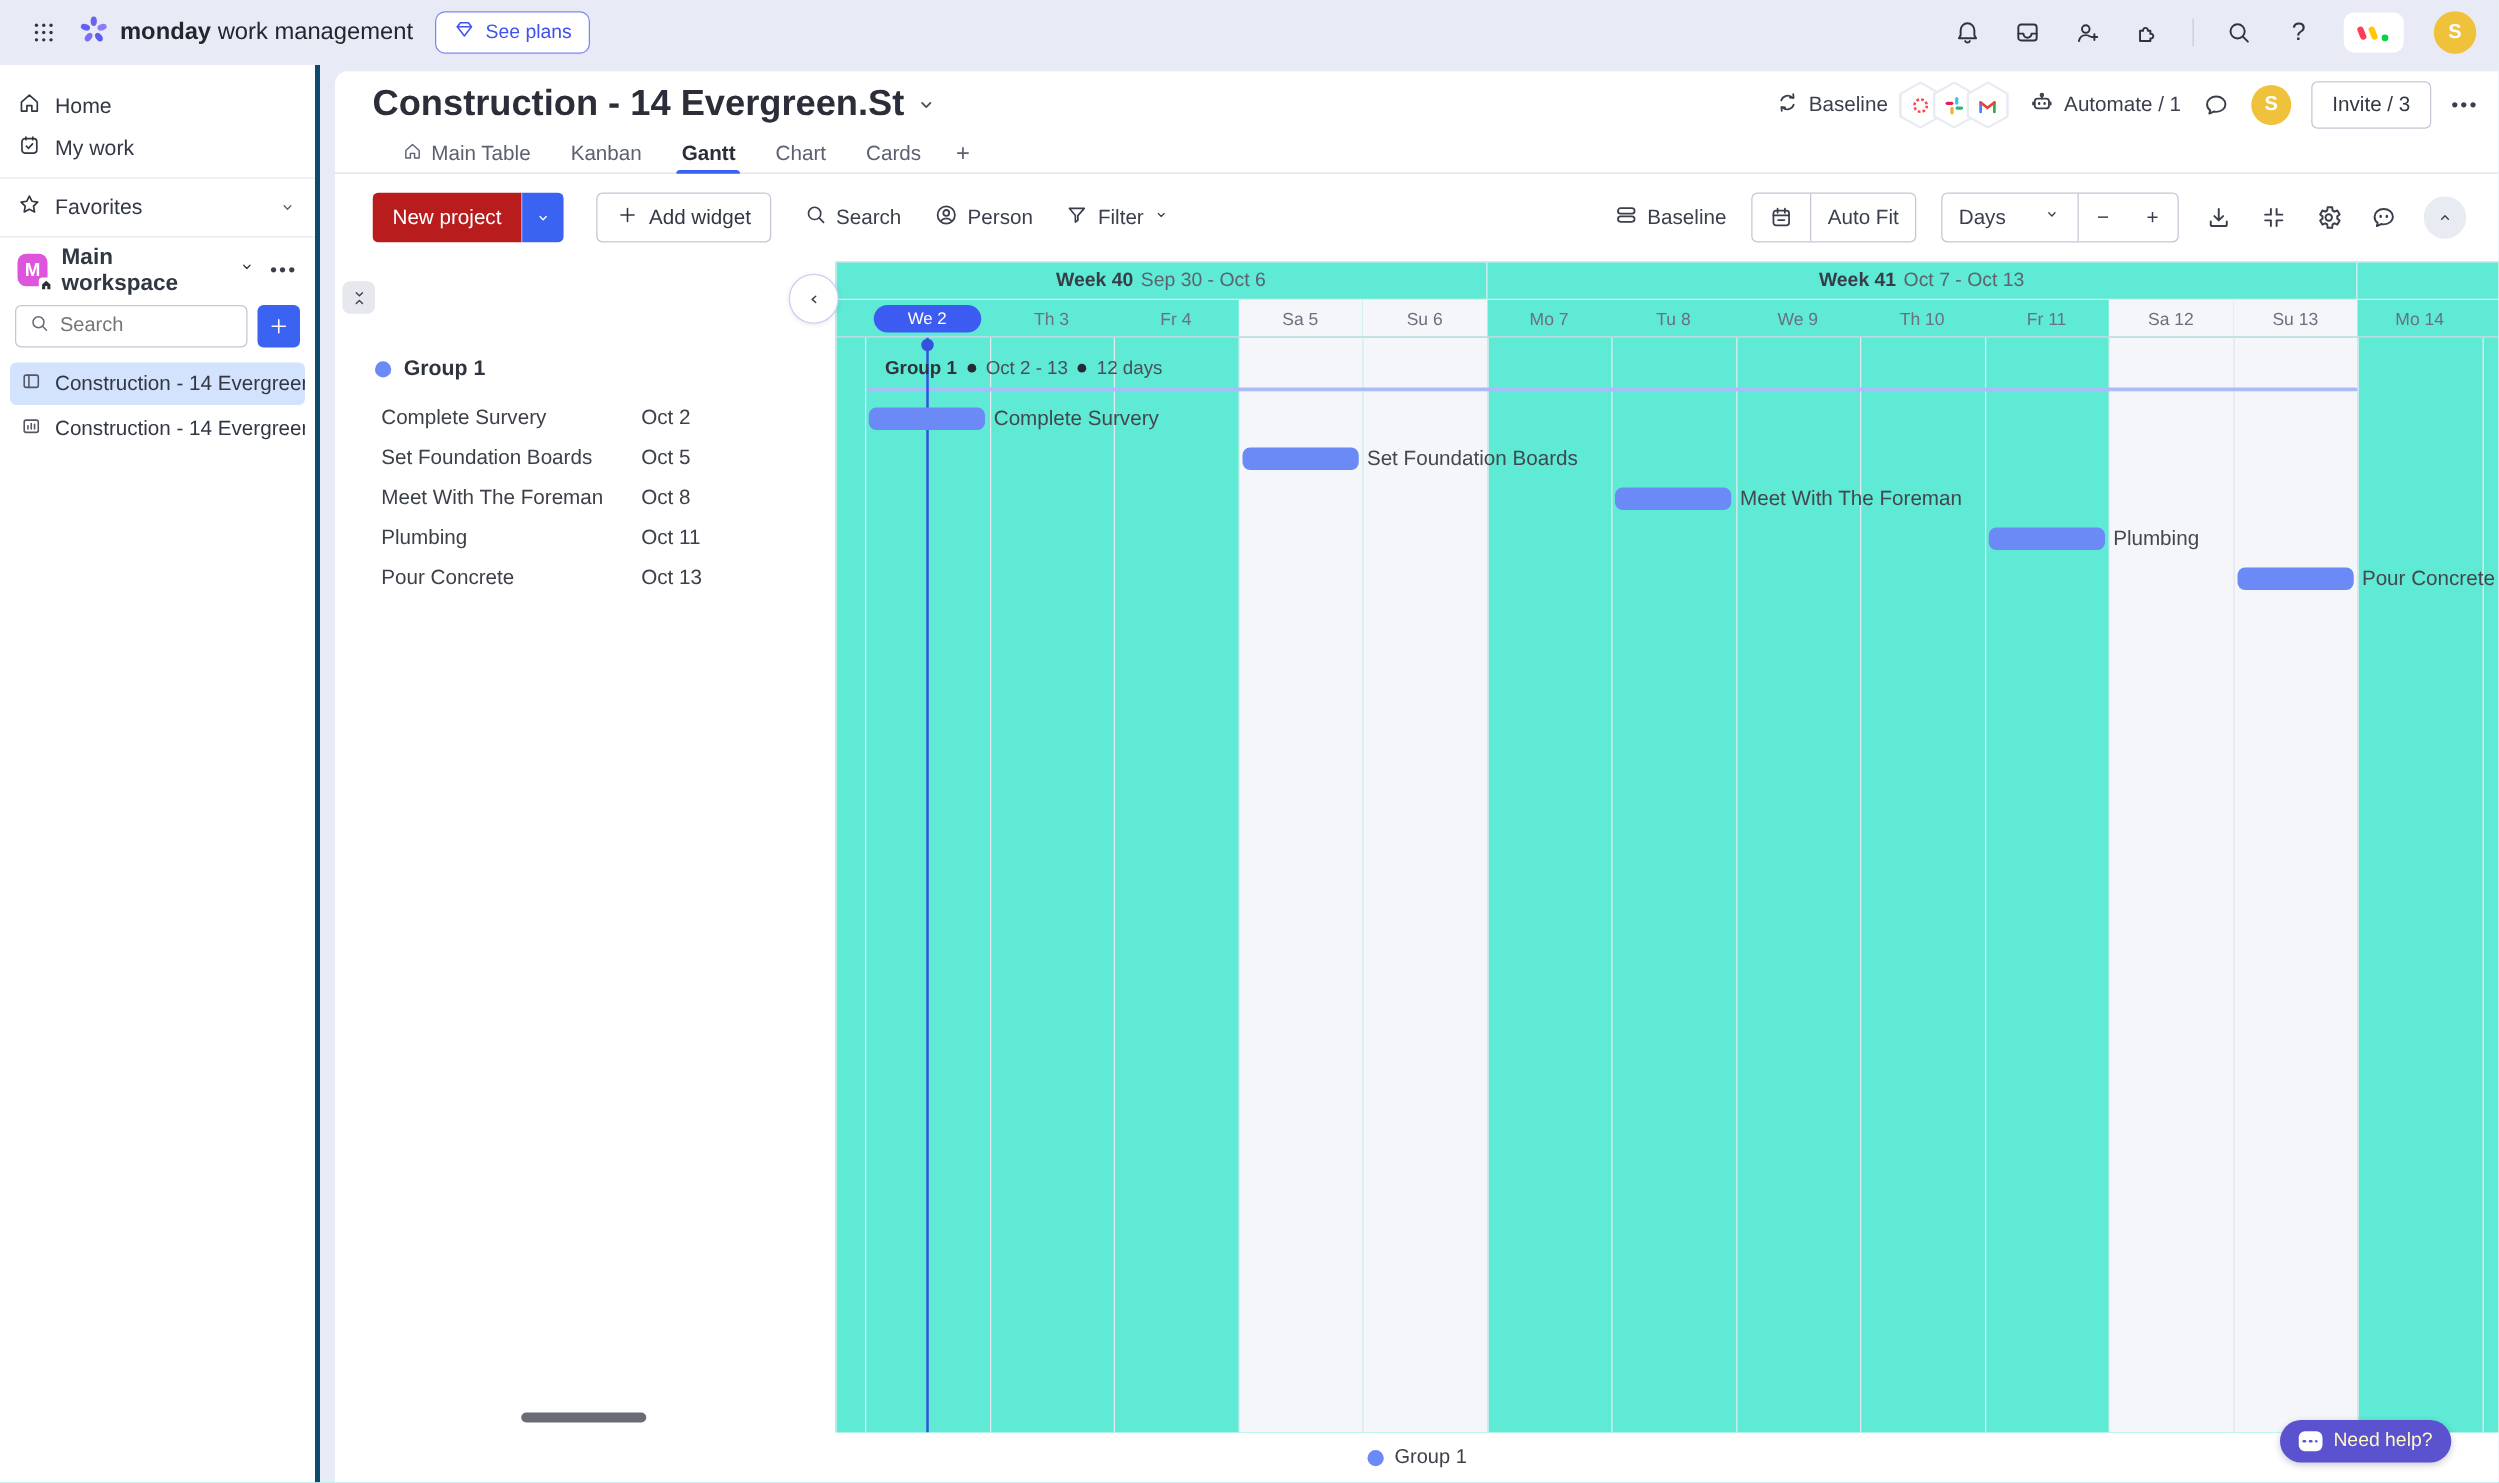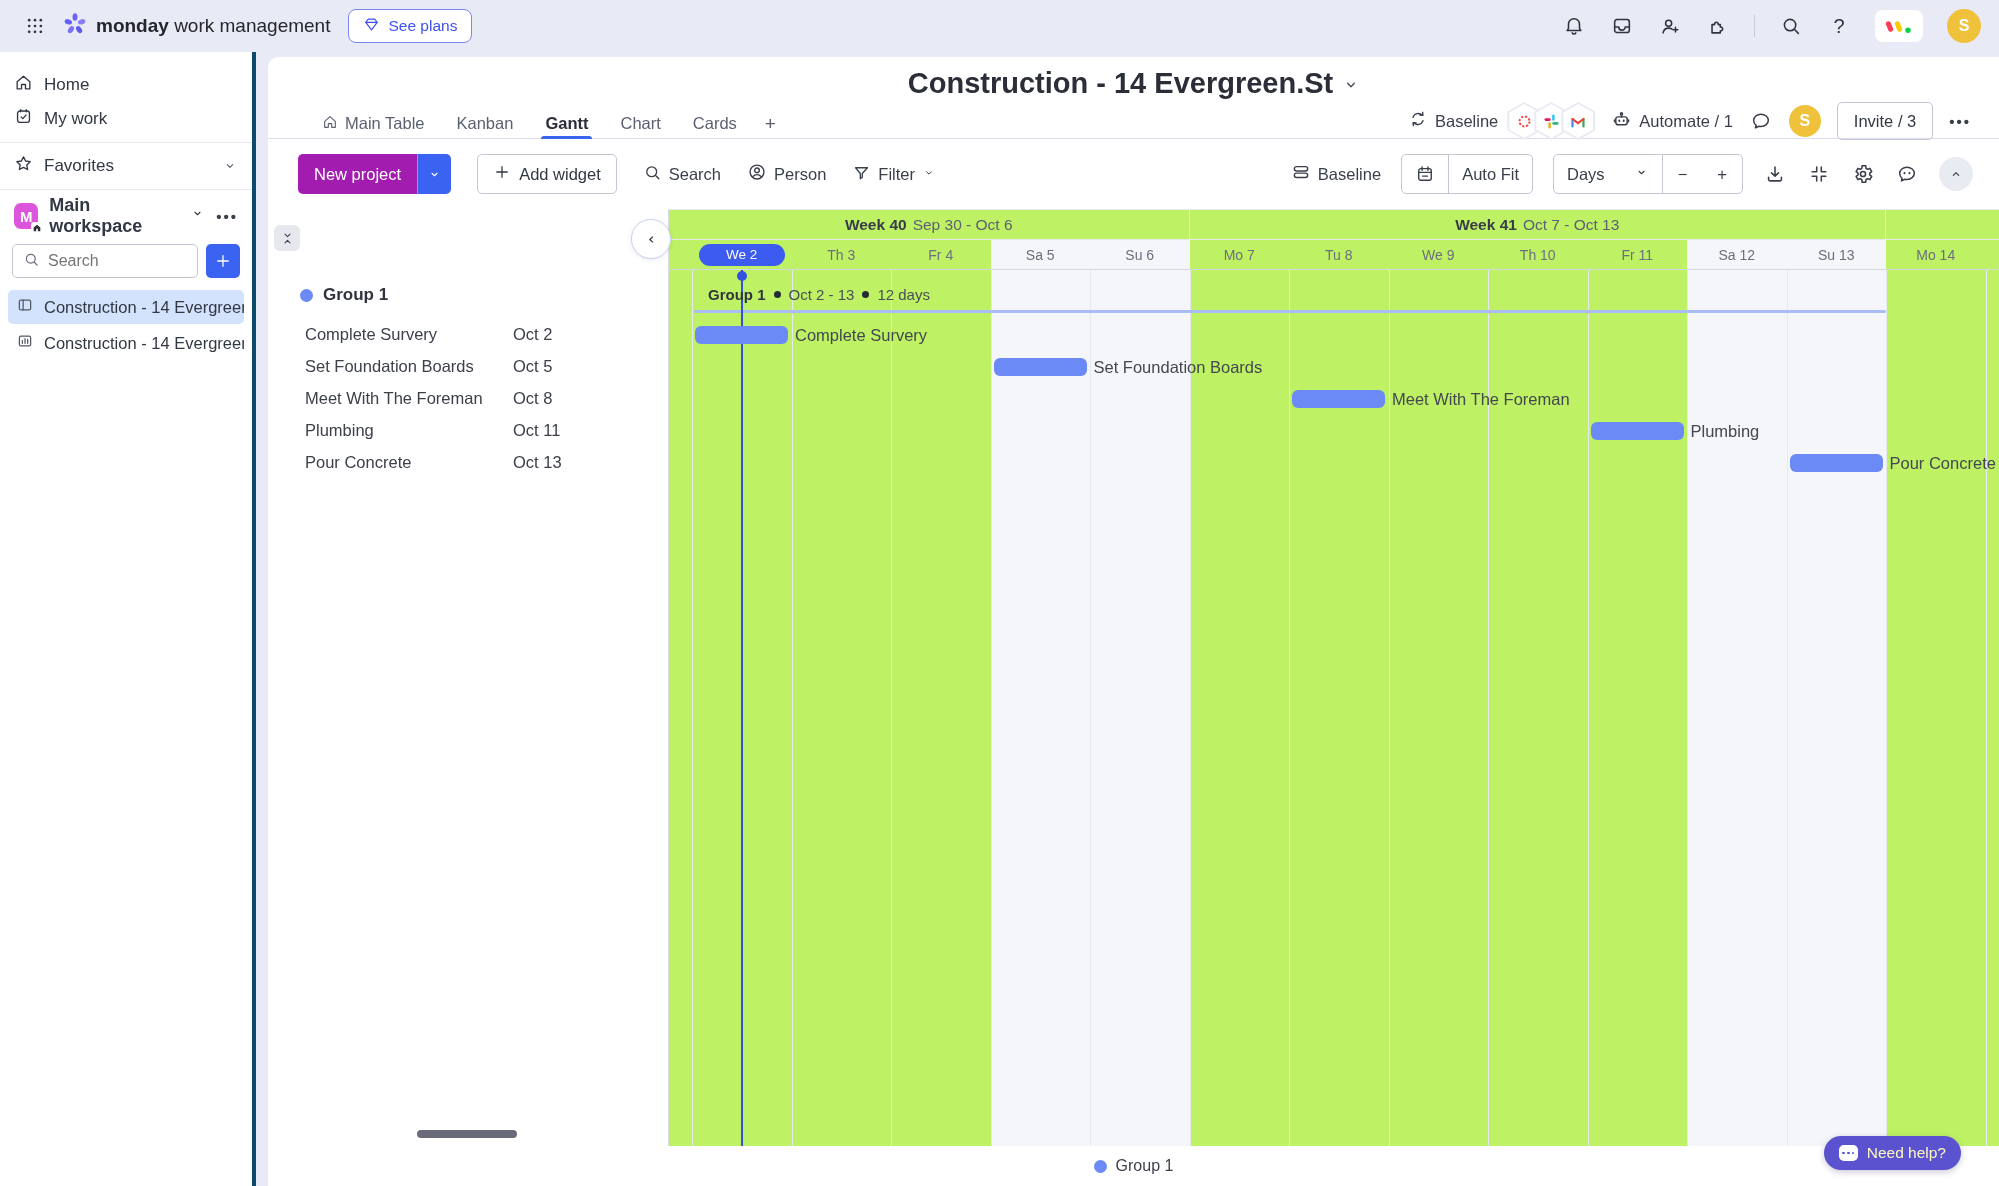--- a/index.html
+++ b/index.html
@@ -34,40 +34,40 @@
   .search-row { display:flex; align-items:center; gap:8px; padding:8px 12px 10px 12px; }
   .search-box { flex:1; display:flex; align-items:center; gap:8px; height:34px; border:1px solid #c3c6d4; border-radius:5px; padding:0 10px; color:#676b7a; }
   .search-box input { border:none; outline:none; font-size:16px; width:100%; color:#323843; background:transparent; font-family:inherit; }
   .add-board-btn { width:34px; height:34px; border-radius:5px; background:#3b63f2; color:#fff; display:flex; align-items:center; justify-content:center; flex:0 0 auto; }
   .board-item { display:flex; align-items:center; gap:10px; height:34px; margin:2px 8px; padding:0 8px; border-radius:5px; font-size:16.5px; color:#323843; width:calc(100% - 16px); text-align:left; white-space:nowrap; overflow:hidden; }
   .board-item.selected { background:#d3e2fd; }
   .board-item .bi { color:#545866; flex:0 0 auto; }
 
   
   .card { position:absolute; top:57px; left:268px; right:0; bottom:0; background:#fff; border-top-left-radius:10px; overflow:hidden; }
-  .title-row { height:52px; display:flex; align-items:center; padding:8px 28px 0 30px;flex-direction:column; }
+  .title-row { height:52px; display:flex; align-items:flex-start; padding:8px 16px 0 30px; }
   .board-title { font-size:29px; font-weight:600; color:#2b2e38; display:flex; align-items:center; gap:8px; }
   .title-caret { color:#4a4e5a; margin-top:4px; }
   .title-actions { margin-left:auto; display:flex; align-items:center; gap:16px; color:#3a3f4b; font-size:16.5px; }
   .hexes { display:flex; align-items:center; }
   .hex { width:34px; height:38px; clip-path:polygon(50% 0,100% 25%,100% 75%,50% 100%,0 75%,0 25%); background:#e9ebf3; display:flex; align-items:center; justify-content:center; margin-left:-7px; }
   .hex-in { width:30px; height:34px; clip-path:polygon(50% 0,100% 25%,100% 75%,50% 100%,0 75%,0 25%); background:#fff; display:flex; align-items:center; justify-content:center; }
   .invite-btn { border:1px solid #c3c6d4; border-radius:5px; height:38px; padding:0 16px; font-size:16.5px; color:#323843; }
   .dots-btn { letter-spacing:2px; font-weight:700; color:#3a3f4b; font-size:15px; }
   .flat-btn { display:flex; align-items:center; gap:7px; font-size:16.5px; color:#3a3f4b; }
 
   .tabs-row { height:30px; display:flex; align-items:stretch; gap:4px; padding-left:40px; border-bottom:1px solid #dcdfe9; }
   .tab { position:relative; display:flex; align-items:center; gap:7px; padding:0 14px; font-size:16.5px; color:#5c6070; }
   .tab.active { color:#2b2e38;font-weight:bold; }
   .tab.active::after { content:""; position:absolute; left:10px; right:10px; bottom:-1px; height:3px; border-radius:3px 3px 0 0; background:#3b63f2; }
   .tab.addtab { color:#5c6070; font-size:19px; padding:0 10px; }
 
   .toolbar-row { height:70px; display:flex; align-items:center; padding:0 26px 0 30px; gap:26px; }
   .new-project { display:flex; height:40px; border-radius:5px; overflow:hidden; }
-  .np-main { background:#a21caf; color:#fff; font-size:16.5px; padding:0 16px; display:flex; align-items:center; }
+  .np-main { background:#b91c1c; color:#fff; font-size:16.5px; padding:0 16px; display:flex; align-items:center; }
   .np-caret { background:#3b63f2; color:#fff; width:34px; display:flex; align-items:center; justify-content:center; border-left:1px solid rgba(255,255,255,.35); }
   .add-widget { display:flex; align-items:center; gap:8px; height:40px; border:1px solid #c3c6d4; border-radius:5px; padding:0 15px; font-size:16.5px; color:#323843; }
   .toolbar-right { margin-left:auto; display:flex; align-items:center; gap:20px; color:#3a3f4b; }
   .btn-group { display:flex; align-items:stretch; height:40px; border:1px solid #c3c6d4; border-radius:5px; overflow:hidden; }
   .bg-cell { display:flex; align-items:center; justify-content:center; padding:0 13px; font-size:16.5px; gap:9px; }
   .bg-sep { border-left:1px solid #c3c6d4;text-align:right; }
   .round-btn { width:34px; height:34px; border-radius:50%; background:#e9ebf3; display:flex; align-items:center; justify-content:center; color:#3a3f4b; }
 
   
   .gantt { position:absolute; top:152px; left:0; right:0; bottom:0; }
@@ -75,21 +75,21 @@
   .collapse-btn { position:absolute; left:6px; top:16px; width:26px; height:26px; border-radius:6px; background:#e6e8ee; color:#3a3f4b; display:flex; align-items:center; justify-content:center; }
   .panel-toggle { position:absolute; left:363px; top:10px; width:40px; height:40px; border-radius:50%; background:#fff; border:1px solid #ccd0f0; box-shadow:0 1px 4px rgba(60,70,120,.12); display:flex; align-items:center; justify-content:center; color:#3a3f4b; z-index:6; }
   .group-row { position:absolute; left:0; right:0; top:72px; height:28px; display:flex; align-items:center; }
   .group-dot { width:13px; height:13px; border-radius:50%; background:#6b8af5; position:absolute; left:32px; }
   .group-name { position:absolute; left:55px; font-size:17px; font-weight:600; color:#2f333d; }
   .task-row { position:absolute; left:0; right:0; height:32px; display:flex; align-items:center; }
   .task-name { position:absolute; left:37px; font-size:16.5px; color:#3c4049; }
   .task-date { position:absolute; left:245px; font-size:16.5px; color:#3c4049; }
   .list-scrollbar { position:absolute; left:149px; bottom:8px; width:100px; height:8px; border-radius:4px; background:#696c78; }
 
-  .chart-panel { position:absolute; left:401px; right:0; top:0; bottom:40px; border-top:1px solid #e6e9f0; background:#bef264; }
+  .chart-panel { position:absolute; left:401px; right:0; top:0; bottom:40px; border-top:1px solid #e6e9f0; background:#5eead4; }
   .week-row { position:absolute; top:0; left:0; right:0; height:30px; border-bottom:1px solid #e6e9f0; }
   .week-box { position:absolute; top:0; bottom:0; border-right:1px solid #e6e9f0; display:flex; align-items:center; justify-content:center; gap:6px; font-size:15.5px; color:#5d6170; }
   .week-box b { color:#383c49; font-weight:700; }
   .day-row { position:absolute; top:30px; left:0; right:0; height:30px; border-bottom:1px solid #d3d7e2; }
   .day-cell { position:absolute; top:0; height:29px; width:99.5px; display:flex; align-items:center; justify-content:center; font-size:14px; color:#6b6f7e; }
   .day-cell.weekend { background:#f5f6f9; }
   .today-pill { display:inline-flex; align-items:center; justify-content:center; width:86px; height:22px; border-radius:12px; background:#3c5bf0; color:#fff; font-size:13.5px; }
   .gbody { position:absolute; top:60px; left:0; right:0; bottom:0; overflow:hidden; }
   .gcol { position:absolute; top:0; bottom:0; width:99.5px; border-left:1px solid #e6e9f0; }
   .gcol.weekend { background:#f5f6f9; }

